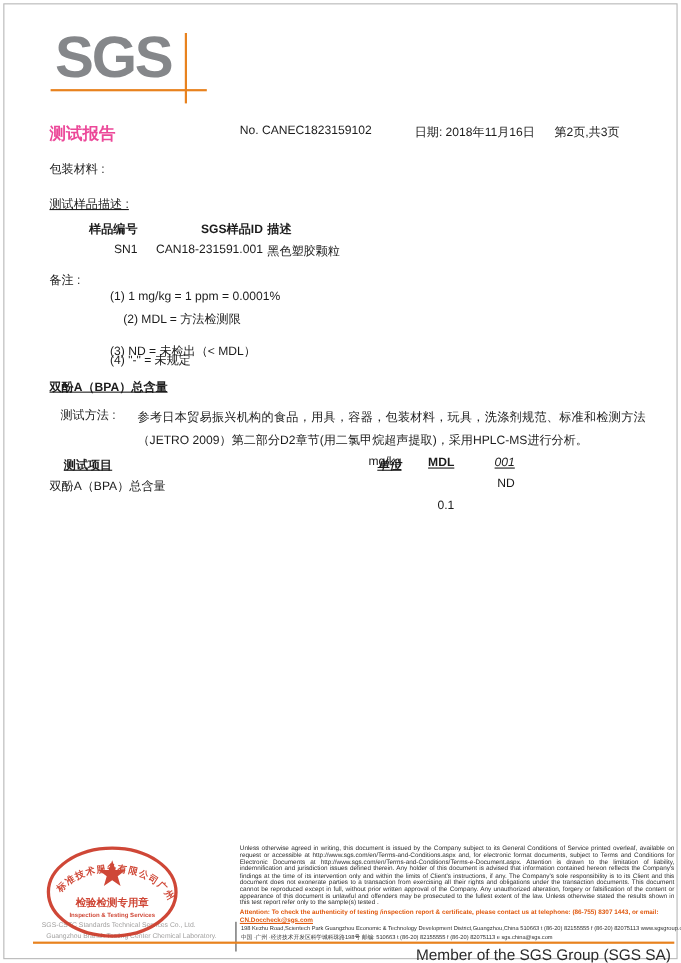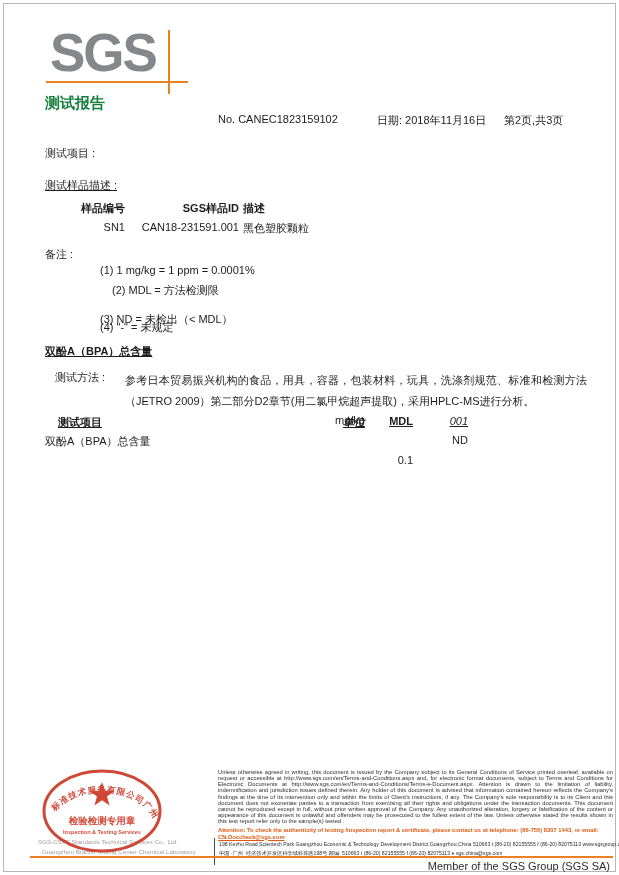--- a/index.html
+++ b/index.html
@@ -6,53 +6,53 @@
   body{
     width:619px;height:875px;position:relative;background:#ffffff;
     font-family:"Liberation Sans","DejaVu Sans",sans-serif;color:#222;
     overflow:hidden;
   }
   .abs{position:absolute;}
   .page-border{left:3px;top:3px;width:611px;height:867px;border:1px solid #b7b7b7;pointer-events:none;}
   .logo-text{left:50px;top:26px;font-size:53px;line-height:53px;font-weight:bold;color:#85878a;letter-spacing:-2px;}
   .hline{background:#e8821e;height:2px;}
   .vline{background:#e8821e;width:2px;}
-  .title{left:45px;top:94px;font-size:15px;font-weight:bold;color:#15803d;}
+  .title{left:45px;top:112px;font-size:15px;font-weight:bold;color:#ec4899;}
   .hdr{font-size:11px;color:#1c1c1c;}
   .lbl{font-size:11px;color:#1c1c1c;}
   .u{text-decoration:underline;}
   .b{font-weight:bold;}
   .i{font-style:italic;}
   .cell{font-size:11px;color:#1c1c1c;}
   .ctr{text-align:right;}
   .note{font-size:11px;color:#1c1c1c;}
   .method{font-size:11px;color:#1c1c1c;line-height:21px;text-align:justify;}
   .fineprint{font-size:5.8px;line-height:6.15px;color:#2e2e2e;text-align:justify;}
   .attention{font-size:5.8px;line-height:6.5px;color:#e05a10;font-weight:bold;}
   .addr{font-size:5.2px;line-height:9px;color:#2e2e2e;white-space:nowrap;}
   .gray-co{font-size:6.2px;color:#a09f9e;line-height:10px;white-space:nowrap;}
-  .member{font-size:11px;color:#2b2b2b;}
+  .member{font-size:14px;color:#2b2b2b;}
   .vbar{background:#4a4a4a;width:1px;}
   .email-link{text-decoration:underline;color:#e05a10;}
 </style>
 </head>
 <body>
 
 <div class="abs page-border"></div>
 
 <div class="abs logo-text">SGS</div>
 <div class="abs hline" style="left:46px;top:81px;width:142px;"></div>
 <div class="abs vline" style="left:168px;top:30px;height:64px;"></div>
 
 <div class="abs title">测试报告</div>
 <div class="abs hdr" style="left:218px;top:113px;">No. CANEC1823159102</div>
 <div class="abs hdr" style="left:377px;top:113px;">日期: 2018年11月16日</div>
 <div class="abs hdr" style="left:504px;top:113px;">第2页,共3页</div>
 
-<div class="abs lbl" style="left:45px;top:146px;">测试项目 :</div>
+<div class="abs lbl" style="left:45px;top:146px;">包装材料 :</div>
 
 <div class="abs lbl u" style="left:45px;top:178px;">测试样品描述 :</div>
 
 <div>
   <div class="abs cell b ctr" style="left:45px;top:201px;width:80px;">样品编号</div>
   <div class="abs cell b ctr" style="left:123px;top:201px;width:116px;">SGS样品ID</div>
   <div class="abs cell b" style="left:243px;top:201px;">描述</div>
   <div class="abs cell ctr" style="left:45px;top:221px;width:80px;">SN1</div>
   <div class="abs cell ctr" style="left:123px;top:221px;width:116px;">CAN18-231591.001</div>
   <div class="abs cell" style="left:243px;top:221px;">黑色塑胶颗粒</div>

